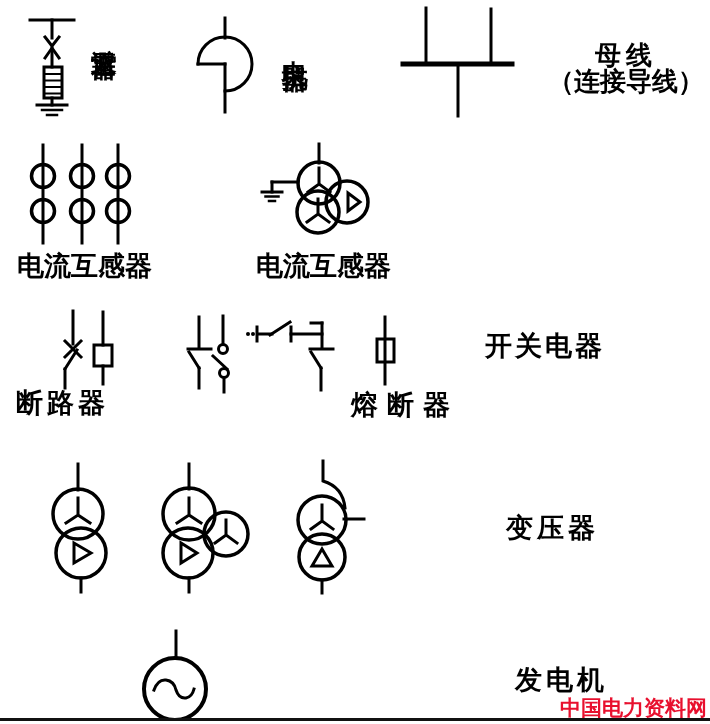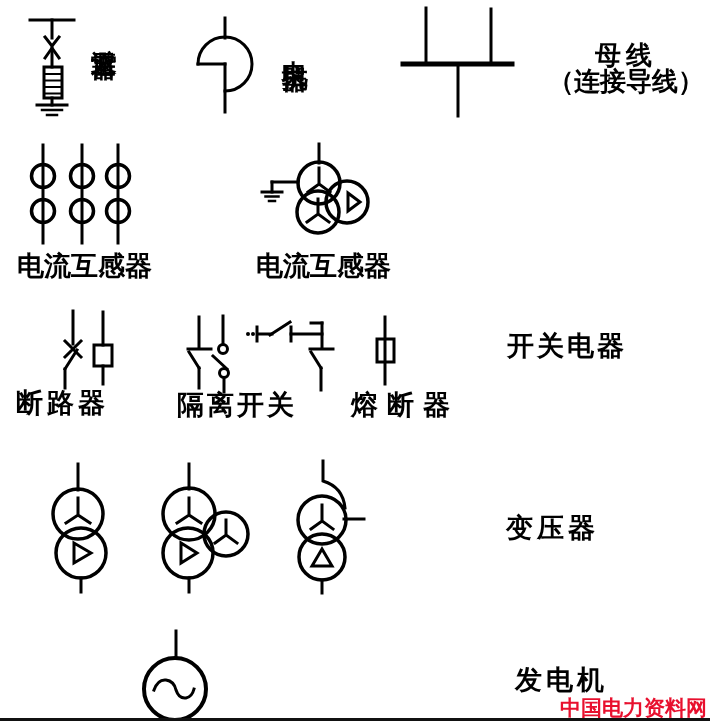--- a/index.html
+++ b/index.html
@@ -180,25 +180,24 @@
     <div>（连接导线）</div>
   </div>
 
   <div class="lbl" style="left:17px; top:252px;">电流互感器</div>
 
   <div class="lbl" style="left:256px; top:252px;">电流互感器</div>
 
 
   <div class="lbl sp4" style="left:16px; top:391px;font-family:Liberation Mono, monospace;">断路器</div>
 
-  <div class="lbl sp3" style="left:177px; top:391px;">隔离开关</div>
 
   <div class="lbl sp9" style="left:351px; top:391px;">熔断器</div>
 
-  <div class="lbl sp3" style="left:485px; top:332px;margin-left:22px;">开关电器</div>
+  <div class="lbl sp3" style="left:485px; top:332px;">开关电器</div>
 
   <div class="lbl sp4" style="left:506px; top:514px;">变压器</div>
 
   <div class="lbl sp4" style="left:515px; top:666px;">发电机</div>
 
   <div class="watermark">中国电力资料网</div>
 
   <div class="bottom-edge"></div>
 </div>
 

